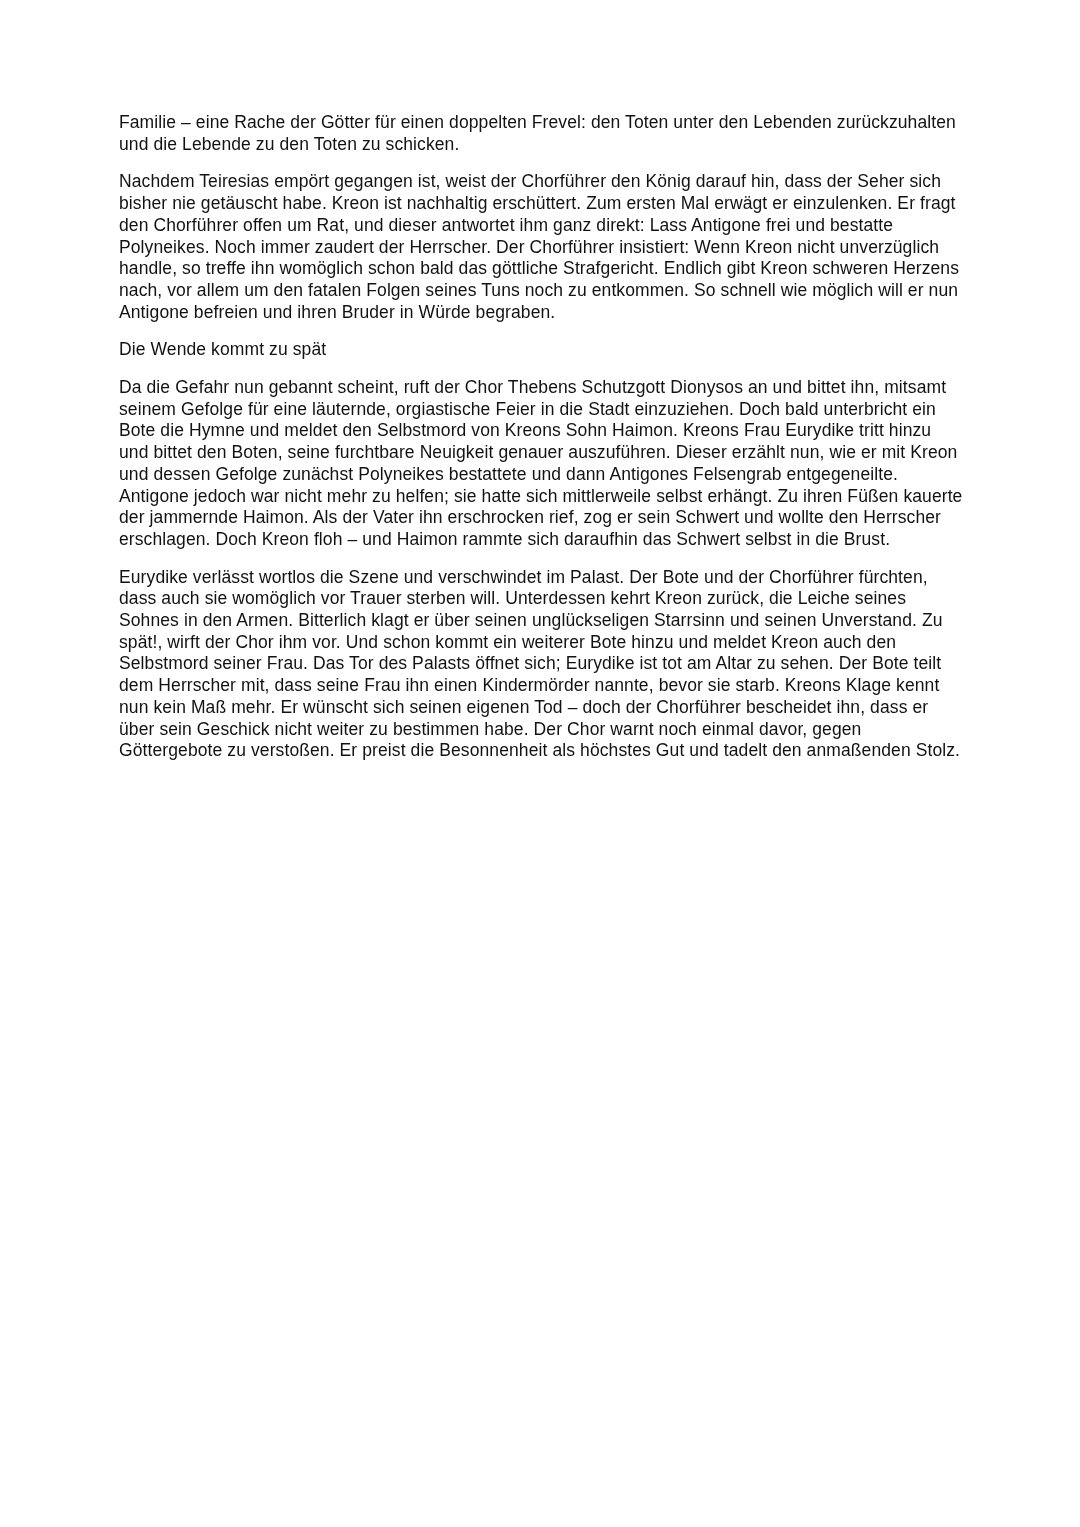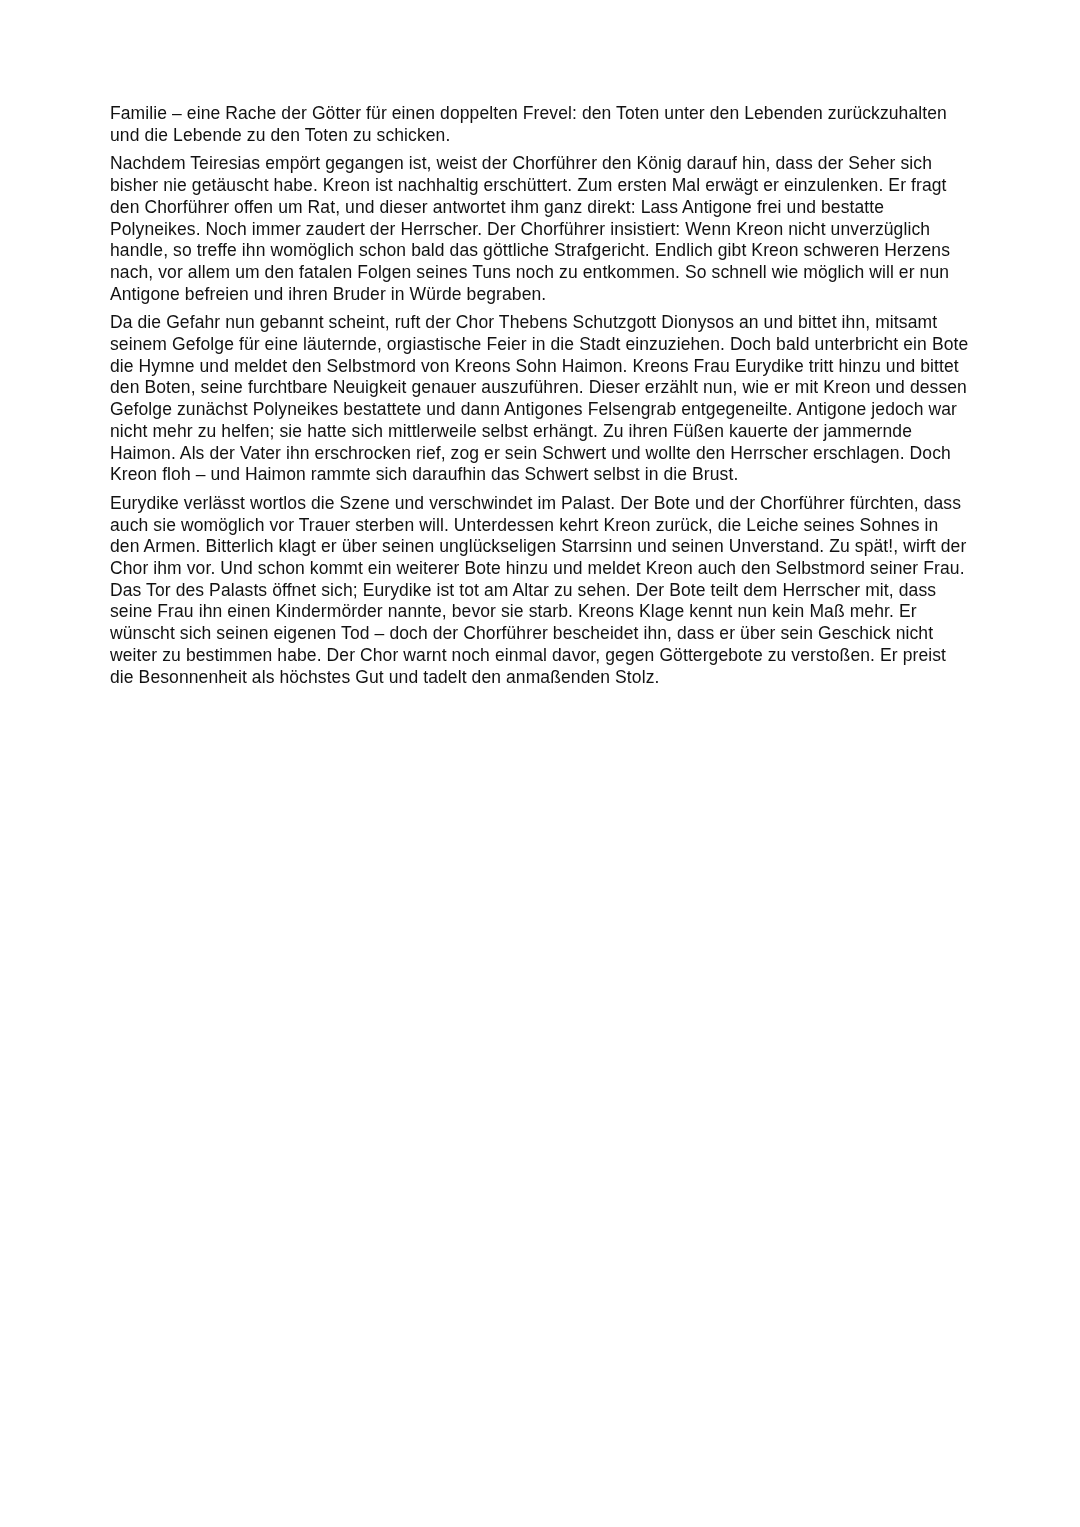--- a/index.html
+++ b/index.html
@@ -20,27 +20,28 @@
     left: 103px;
     top: 96px;
     width: 876px;
     color: #121212;
     font-size: 17.5px;
     line-height: 21.7px;
     letter-spacing: 0.1px;
     text-align: left;
   }
   .text-block p {
-    margin: 7px;
+    margin: 16px;
     padding: 0;
   }
 </style>
 </head>
 <body>
 
 <div class="page">
   <div class="text-block">
     <p>Familie – eine Rache der Götter für einen doppelten Frevel: den Toten unter den Lebenden zurückzuhalten und die Lebende zu den Toten zu schicken.</p>
     <p>Nachdem Teiresias empört gegangen ist, weist der Chorführer den König darauf hin, dass der Seher sich bisher nie getäuscht habe. Kreon ist nachhaltig erschüttert. Zum ersten Mal erwägt er einzulenken. Er fragt den Chorführer offen um Rat, und dieser antwortet ihm ganz direkt: Lass Antigone frei und bestatte Polyneikes. Noch immer zaudert der Herrscher. Der Chorführer insistiert: Wenn Kreon nicht unverzüglich handle, so treffe ihn womöglich schon bald das göttliche Strafgericht. Endlich gibt Kreon schweren Herzens nach, vor allem um den fatalen Folgen seines Tuns noch zu entkommen. So schnell wie möglich will er nun Antigone befreien und ihren Bruder in Würde begraben.</p>
+    <p>Die Wende kommt zu spät</p>
     <p>Da die Gefahr nun gebannt scheint, ruft der Chor Thebens Schutzgott Dionysos an und bittet ihn, mitsamt seinem Gefolge für eine läuternde, orgiastische Feier in die Stadt einzuziehen. Doch bald unterbricht ein Bote die Hymne und meldet den Selbstmord von Kreons Sohn Haimon. Kreons Frau Eurydike tritt hinzu und bittet den Boten, seine furchtbare Neuigkeit genauer auszuführen. Dieser erzählt nun, wie er mit Kreon und dessen Gefolge zunächst Polyneikes bestattete und dann Antigones Felsengrab entgegeneilte. Antigone jedoch war nicht mehr zu helfen; sie hatte sich mittlerweile selbst erhängt. Zu ihren Füßen kauerte der jammernde Haimon. Als der Vater ihn erschrocken rief, zog er sein Schwert und wollte den Herrscher erschlagen. Doch Kreon floh – und Haimon rammte sich daraufhin das Schwert selbst in die Brust.</p>
     <p>Eurydike verlässt wortlos die Szene und verschwindet im Palast. Der Bote und der Chorführer fürchten, dass auch sie womöglich vor Trauer sterben will. Unterdessen kehrt Kreon zurück, die Leiche seines Sohnes in den Armen. Bitterlich klagt er über seinen unglückseligen Starrsinn und seinen Unverstand. Zu spät!, wirft der Chor ihm vor. Und schon kommt ein weiterer Bote hinzu und meldet Kreon auch den Selbstmord seiner Frau. Das Tor des Palasts öffnet sich; Eurydike ist tot am Altar zu sehen. Der Bote teilt dem Herrscher mit, dass seine Frau ihn einen Kindermörder nannte, bevor sie starb. Kreons Klage kennt nun kein Maß mehr. Er wünscht sich seinen eigenen Tod – doch der Chorführer bescheidet ihn, dass er über sein Geschick nicht weiter zu bestimmen habe. Der Chor warnt noch einmal davor, gegen Göttergebote zu verstoßen. Er preist die Besonnenheit als höchstes Gut und tadelt den anmaßenden Stolz.</p>
   </div>
 </div>
 
 </body></html>

